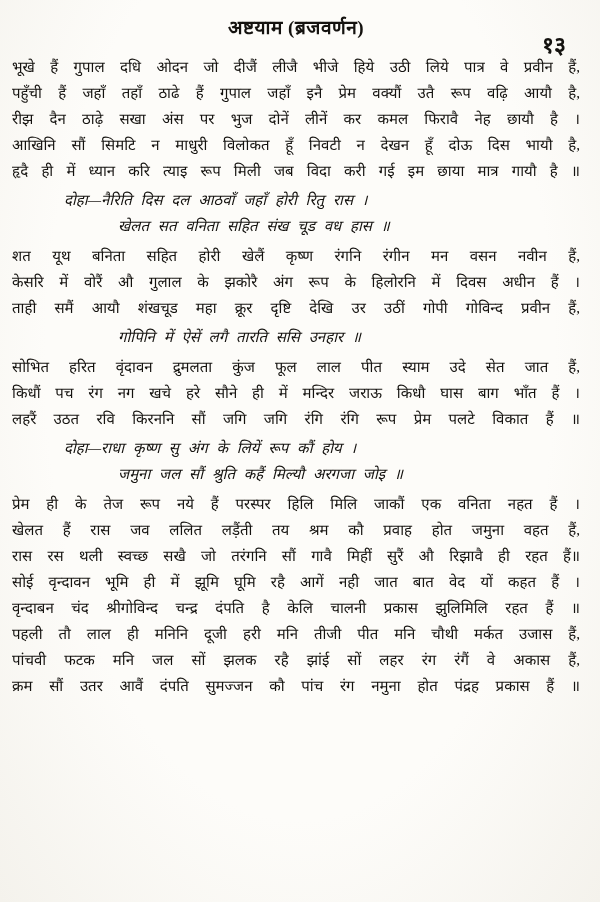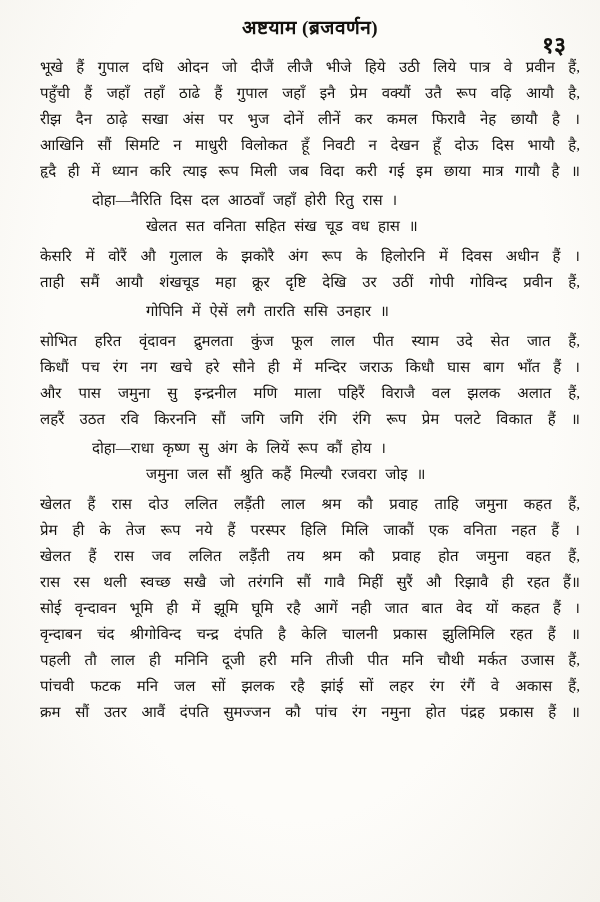--- a/index.html
+++ b/index.html
@@ -12,21 +12,21 @@
     overflow: hidden;
     background: #fbfaf6;
     background-image: radial-gradient(ellipse at 50% 40%, #fdfcf9 60%, #f4f2ec 100%);
     font-family: "Liberation Serif", "DejaVu Serif", serif;
     color: #14120f;
   }
   .page {
     box-sizing: border-box;
     width: 600px;
     height: 902px;
-    padding: 10px 20px 0 40px;
+    padding: 10px 20px 0 12px;
   }
   .header {
     position: relative;
     height: 34px;
     margin-bottom: 10px;
   }
   .header-title {
     position: absolute;
     left: 0;
     right: 0;
@@ -53,20 +53,21 @@
     white-space: nowrap;
   }
   .verse-line {
     text-align: justify;
     text-align-last: justify;
     white-space: normal;
   }
   .doha-line {
     word-spacing: 5px;
     white-space: nowrap;
+    font-style: italic;
   }
   .doha-line-0 { padding-left: 52px; }
   .doha-line-1 { padding-left: 106px; }
 </style>
 </head>
 <body>
 
 <div class="page">
   <div class="header">
     <div class="header-title">अष्टयाम (ब्रजवर्णन)</div>
@@ -78,38 +79,37 @@
         <div class="line verse-line">पहुँची हैं जहाँ तहाँ ठाढे हैं गुपाल जहाँ इनै प्रेम वक्यौं उतै रूप वढ़ि आयौ है,</div>
         <div class="line verse-line">रीझ दैन ठाढ़े सखा अंस पर भुज दोनें लीनें कर कमल फिरावै नेह छायौ है ।</div>
         <div class="line verse-line">आखिनि सौं सिमटि न माधुरी विलोकत हूँ निवटी न देखन हूँ दोऊ दिस भायौ है,</div>
         <div class="line verse-line">हृदै ही में ध्यान करि त्याइ रूप मिली जब विदा करी गई इम छाया मात्र गायौ है ॥</div>
       </div>
       <div class="block doha">
         <div class="line doha-line doha-line-0">दोहा—नैरिति दिस दल आठवाँ जहाँ होरी रितु रास ।</div>
         <div class="line doha-line doha-line-1">खेलत सत वनिता सहित संख चूड वध हास ॥</div>
       </div>
       <div class="block verse">
+        <div class="line verse-line">शत यूथ बनिता सहित होरी खेलैं कृष्ण रंगनि रंगीन मन वसन नवीन हैं,</div>
         <div class="line verse-line">केसरि में वोरैं औ गुलाल के झकोरै अंग रूप के हिलोरनि में दिवस अधीन हैं ।</div>
         <div class="line verse-line">ताही समैं आयौ शंखचूड महा क्रूर दृष्टि देखि उर उठीं गोपी गोविन्द प्रवीन हैं,</div>
       </div>
       <div class="block doha">
         <div class="line doha-line doha-line-1">गोपिनि में ऐसें लगै तारति ससि उनहार ॥</div>
       </div>
       <div class="block verse">
         <div class="line verse-line">सोभित हरित वृंदावन द्रुमलता कुंज फूल लाल पीत स्याम उदे सेत जात हैं,</div>
         <div class="line verse-line">किधौं पच रंग नग खचे हरे सौने ही में मन्दिर जराऊ किधौ घास बाग भाँत हैं ।</div>
-        <div class="line verse-line">और पास जमुना सु इन्द्रनील मणि माला पहिरैं विराजै वल झलक अलात हैं,</div>
         <div class="line verse-line">लहरैं उठत रवि किरननि सौं जगि जगि रंगि रंगि रूप प्रेम पलटे विकात हैं ॥</div>
       </div>
       <div class="block doha">
         <div class="line doha-line doha-line-0">दोहा—राधा कृष्ण सु अंग के लियें रूप कौं होय ।</div>
-        <div class="line doha-line doha-line-1">जमुना जल सौं श्रुति कहैं मिल्यौ रजवरा जोइ ॥</div>
+        <div class="line doha-line doha-line-1">जमुना जल सौं श्रुति कहैं मिल्यौ अरगजा जोइ ॥</div>
       </div>
       <div class="block verse">
-        <div class="line verse-line">खेलत हैं रास दोउ ललित लड़ैंती लाल श्रम कौ प्रवाह ताहि जमुना कहत हैं,</div>
         <div class="line verse-line">प्रेम ही के तेज रूप नये हैं परस्पर हिलि मिलि जाकौं एक वनिता नहत हैं ।</div>
         <div class="line verse-line">खेलत हैं रास जव ललित लड़ैंती तय श्रम कौ प्रवाह होत जमुना वहत हैं,</div>
         <div class="line verse-line">रास रस थली स्वच्छ सखै जो तरंगनि सौं गावै मिहीं सुरैं औ रिझावै ही रहत हैं॥</div>
         <div class="line verse-line">सोई वृन्दावन भूमि ही में झूमि घूमि रहै आगें नही जात बात वेद यों कहत हैं ।</div>
         <div class="line verse-line">वृन्दाबन चंद श्रीगोविन्द चन्द्र दंपति है केलि चालनी प्रकास झुलिमिलि रहत हैं ॥</div>
         <div class="line verse-line">पहली तौ लाल ही मनिनि दूजी हरी मनि तीजी पीत मनि चौथी मर्कत उजास हैं,</div>
         <div class="line verse-line">पांचवी फटक मनि जल सों झलक रहै झांई सों लहर रंग रंगैं वे अकास हैं,</div>
         <div class="line verse-line">क्रम सौं उतर आवैं दंपति सुमज्जन कौ पांच रंग नमुना होत पंद्रह प्रकास हैं ॥</div>
       </div>
     </div>

